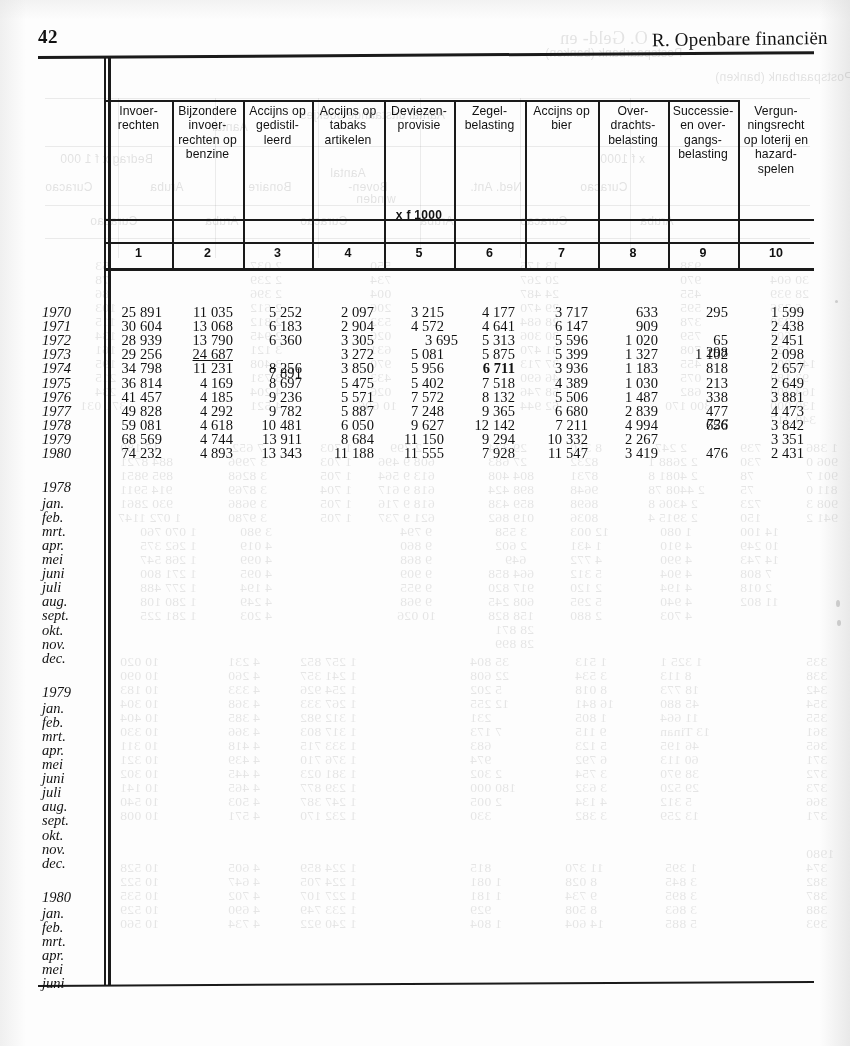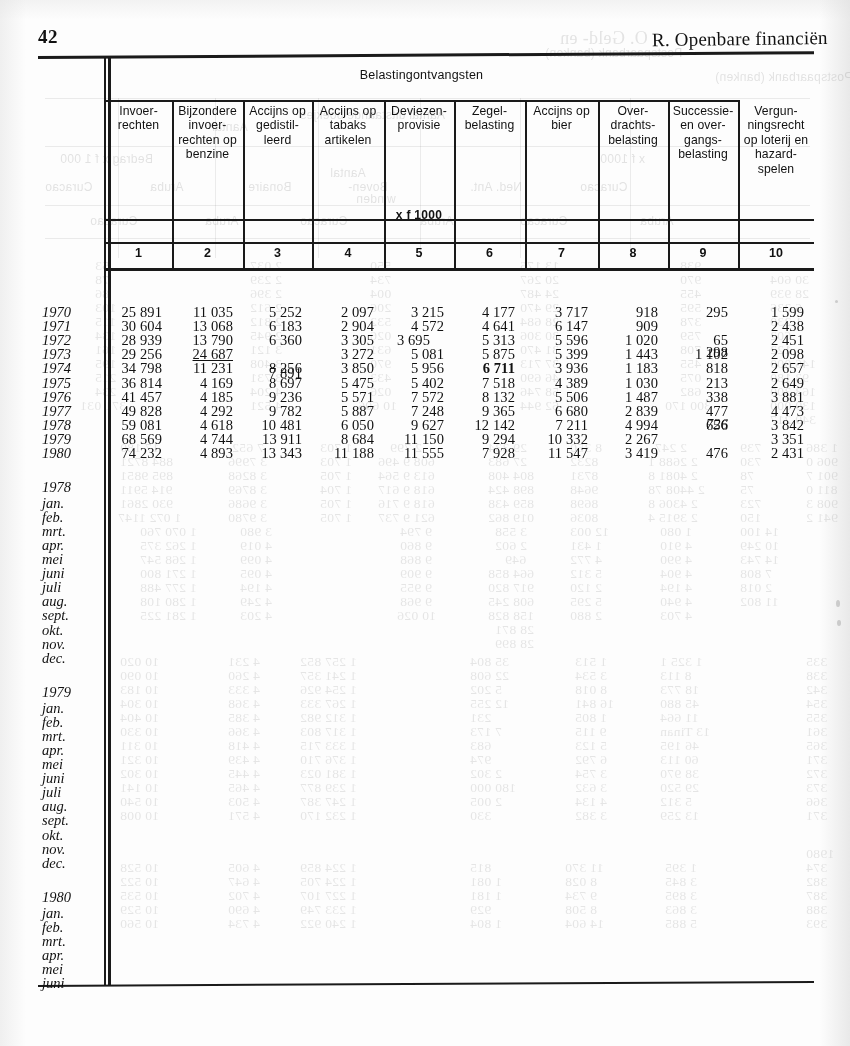--- a/index.html
+++ b/index.html
@@ -601,21 +601,20 @@
         <div class="vrule" style="left: 487px; top: 44px; height: 169px;"></div>
         <div class="vrule" style="left: 487px; top: 186px; height: 27px;"></div>
         <div class="vrule" style="left: 560px; top: 44px; height: 169px;"></div>
         <div class="vrule" style="left: 560px; top: 186px; height: 27px;"></div>
         <div class="vrule" style="left: 630px; top: 44px; height: 169px;"></div>
         <div class="vrule" style="left: 630px; top: 186px; height: 27px;"></div>
         <div class="vrule" style="left: 700px; top: 44px; height: 169px;"></div>
         <div class="vrule" style="left: 700px; top: 186px; height: 27px;"></div>
       </div>
 
-    <div class="spanner">Belastingontvangsten</div>
 
     <div id="col-heads">
         <div class="colhead" style="left: 67px; width: 67px;">
           <div>Invoer-</div>
           <div>rechten</div>
         </div>
         <div class="colhead" style="left: 134px; width: 71px;">
           <div>Bijzondere</div>
           <div>invoer-</div>
           <div>rechten op</div>
@@ -678,54 +677,54 @@
 
     <div id="body-rows">
         <div class="stub" style="top: 248px;">1970</div>
         <div class="cell" style="left: 67px; width: 57px; top: 248px;">25 891</div>
         <div class="cell" style="left: 134px; width: 61px; top: 248px;">11 035</div>
         <div class="cell" style="left: 205px; width: 59px; top: 248px;">5 252</div>
         <div class="cell" style="left: 274px; width: 62px; top: 248px;">2 097</div>
         <div class="cell" style="left: 346px; width: 60px; top: 248px;">3 215</div>
         <div class="cell" style="left: 416px; width: 61px; top: 248px;">4 177</div>
         <div class="cell" style="left: 487px; width: 63px; top: 248px;">3 717</div>
-        <div class="cell" style="left: 560px; width: 60px; top: 248px;">918</div>
+        <div class="cell" style="left: 560px; width: 60px; top: 248px;">633</div>
         <div class="cell" style="left: 630px; width: 60px; top: 248px;">295</div>
         <div class="cell" style="left: 700px; width: 66px; top: 248px;">1 599</div>
         <div class="stub" style="top: 262.1px;">1971</div>
         <div class="cell" style="left: 67px; width: 57px; top: 262.1px;">30 604</div>
         <div class="cell" style="left: 134px; width: 61px; top: 262.1px;">13 068</div>
         <div class="cell" style="left: 205px; width: 59px; top: 262.1px;">6 183</div>
         <div class="cell" style="left: 274px; width: 62px; top: 262.1px;">2 904</div>
         <div class="cell" style="left: 346px; width: 60px; top: 262.1px;">4 572</div>
         <div class="cell" style="left: 416px; width: 61px; top: 262.1px;">4 641</div>
         <div class="cell" style="left: 487px; width: 63px; top: 262.1px;">6 147</div>
         <div class="cell" style="left: 560px; width: 60px; top: 262.1px;">909</div>
         <div class="cell" style="left: 630px; width: 60px; top: 262.1px; margin-top: 26px;">298</div>
         <div class="cell" style="left: 700px; width: 66px; top: 262.1px;">2 438</div>
         <div class="stub" style="top: 276.2px;">1972</div>
         <div class="cell" style="left: 67px; width: 57px; top: 276.2px;">28 939</div>
         <div class="cell" style="left: 134px; width: 61px; top: 276.2px;">13 790</div>
         <div class="cell" style="left: 205px; width: 59px; top: 276.2px;">6 360</div>
         <div class="cell" style="left: 274px; width: 62px; top: 276.2px;">3 305</div>
-        <div class="cell" style="left: 332px; width: 60px; top: 276.2px;">3 695</div>
+        <div class="cell" style="left: 360px; width: 60px; top: 276.2px;">3 695</div>
         <div class="cell" style="left: 416px; width: 61px; top: 276.2px;">5 313</div>
         <div class="cell" style="left: 487px; width: 63px; top: 276.2px;">5 596</div>
         <div class="cell" style="left: 560px; width: 60px; top: 276.2px;">1 020</div>
         <div class="cell" style="left: 630px; width: 60px; top: 276.2px;">65</div>
         <div class="cell" style="left: 700px; width: 66px; top: 276.2px;">2 451</div>
         <div class="stub" style="top: 290.3px;">1973</div>
         <div class="cell" style="left: 67px; width: 57px; top: 290.3px;">29 256</div>
         <div class="cell" style="left: 134px; width: 61px; top: 290.3px; text-decoration: underline;">24 687</div>
         <div class="cell" style="left: 205px; width: 59px; top: 290.3px; margin-top: 19px;">7 891</div>
         <div class="cell" style="left: 274px; width: 62px; top: 290.3px;">3 272</div>
         <div class="cell" style="left: 346px; width: 60px; top: 290.3px;">5 081</div>
         <div class="cell" style="left: 416px; width: 61px; top: 290.3px;">5 875</div>
         <div class="cell" style="left: 487px; width: 63px; top: 290.3px;">5 399</div>
-        <div class="cell" style="left: 560px; width: 60px; top: 290.3px;">1 443</div>
+        <div class="cell" style="left: 560px; width: 60px; top: 290.3px;">1 327</div>
         <div class="cell" style="left: 630px; width: 60px; top: 290.3px; text-align: right;">1 102</div>
         <div class="cell" style="left: 700px; width: 66px; top: 290.3px;">2 098</div>
         <div class="stub" style="top: 304.4px;">1974</div>
         <div class="cell" style="left: 67px; width: 57px; top: 304.4px;">34 798</div>
         <div class="cell" style="left: 134px; width: 61px; top: 304.4px;">11 231</div>
         <div class="cell" style="left: 205px; width: 59px; top: 304.4px;">8 256</div>
         <div class="cell" style="left: 274px; width: 62px; top: 304.4px;">3 850</div>
         <div class="cell" style="left: 346px; width: 60px; top: 304.4px;">5 956</div>
         <div class="cell" style="left: 416px; width: 61px; top: 304.4px; font-weight: bold;">6 711</div>
         <div class="cell" style="left: 487px; width: 63px; top: 304.4px;">3 936</div>

